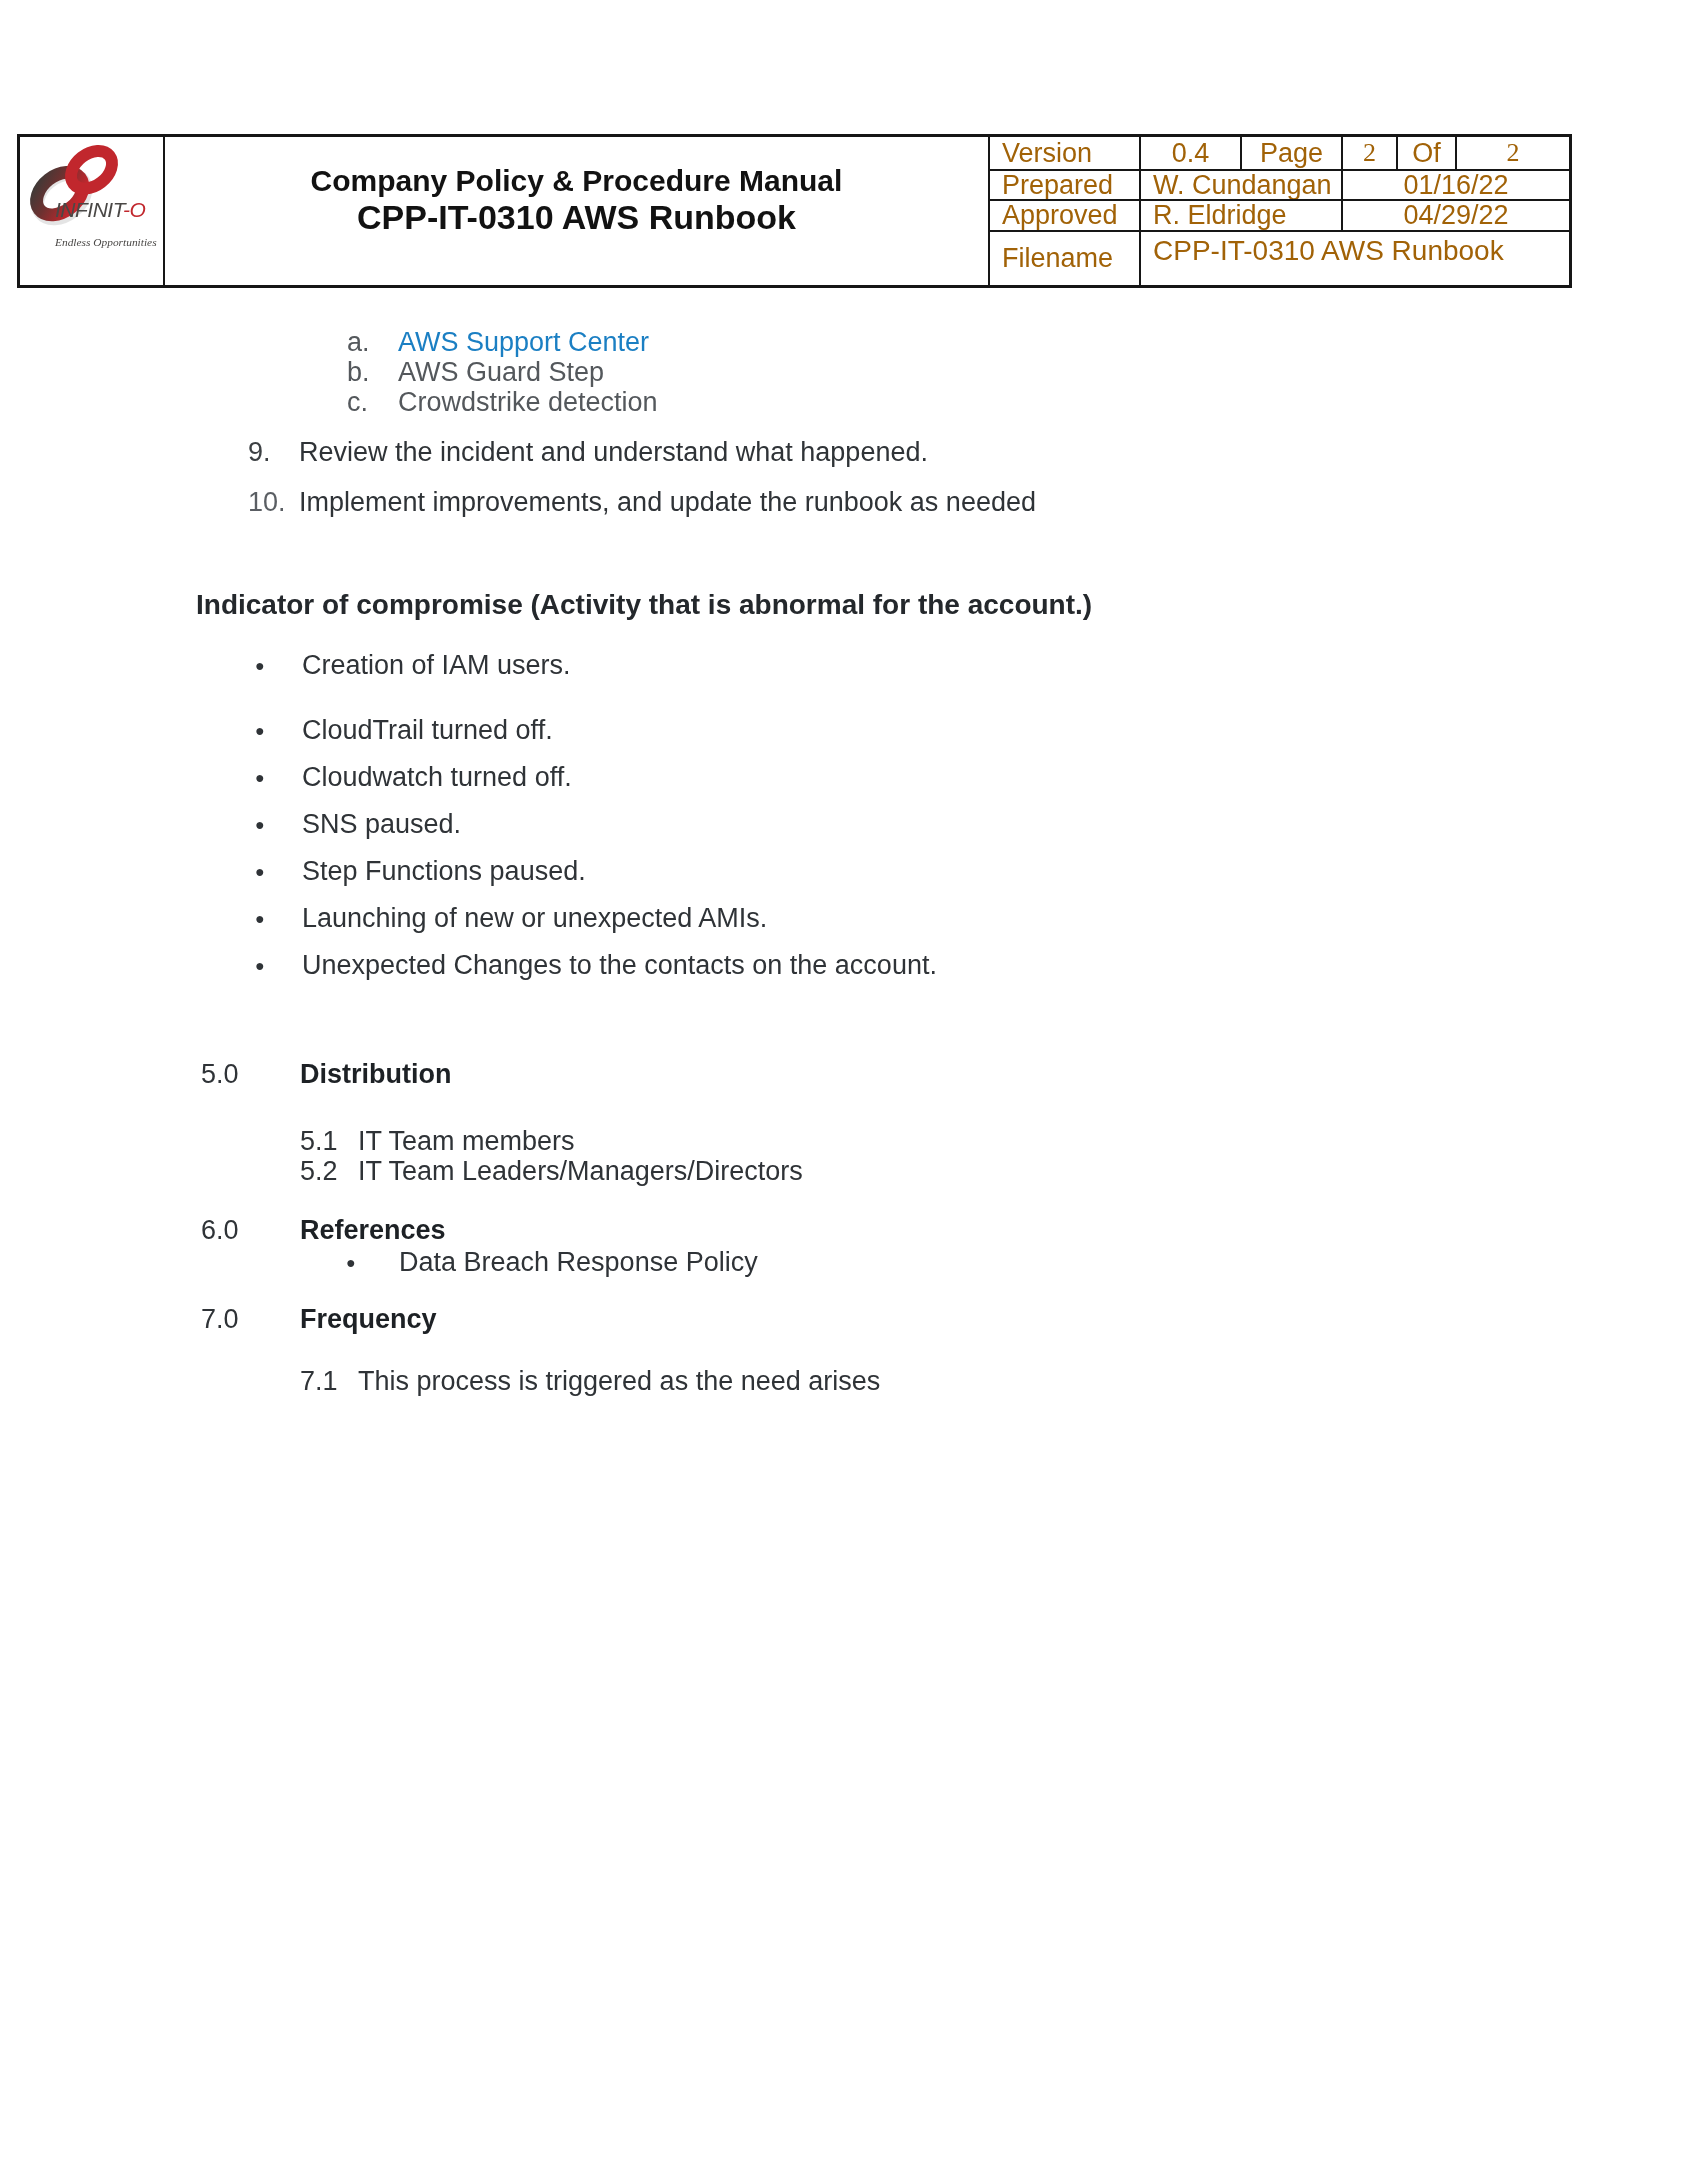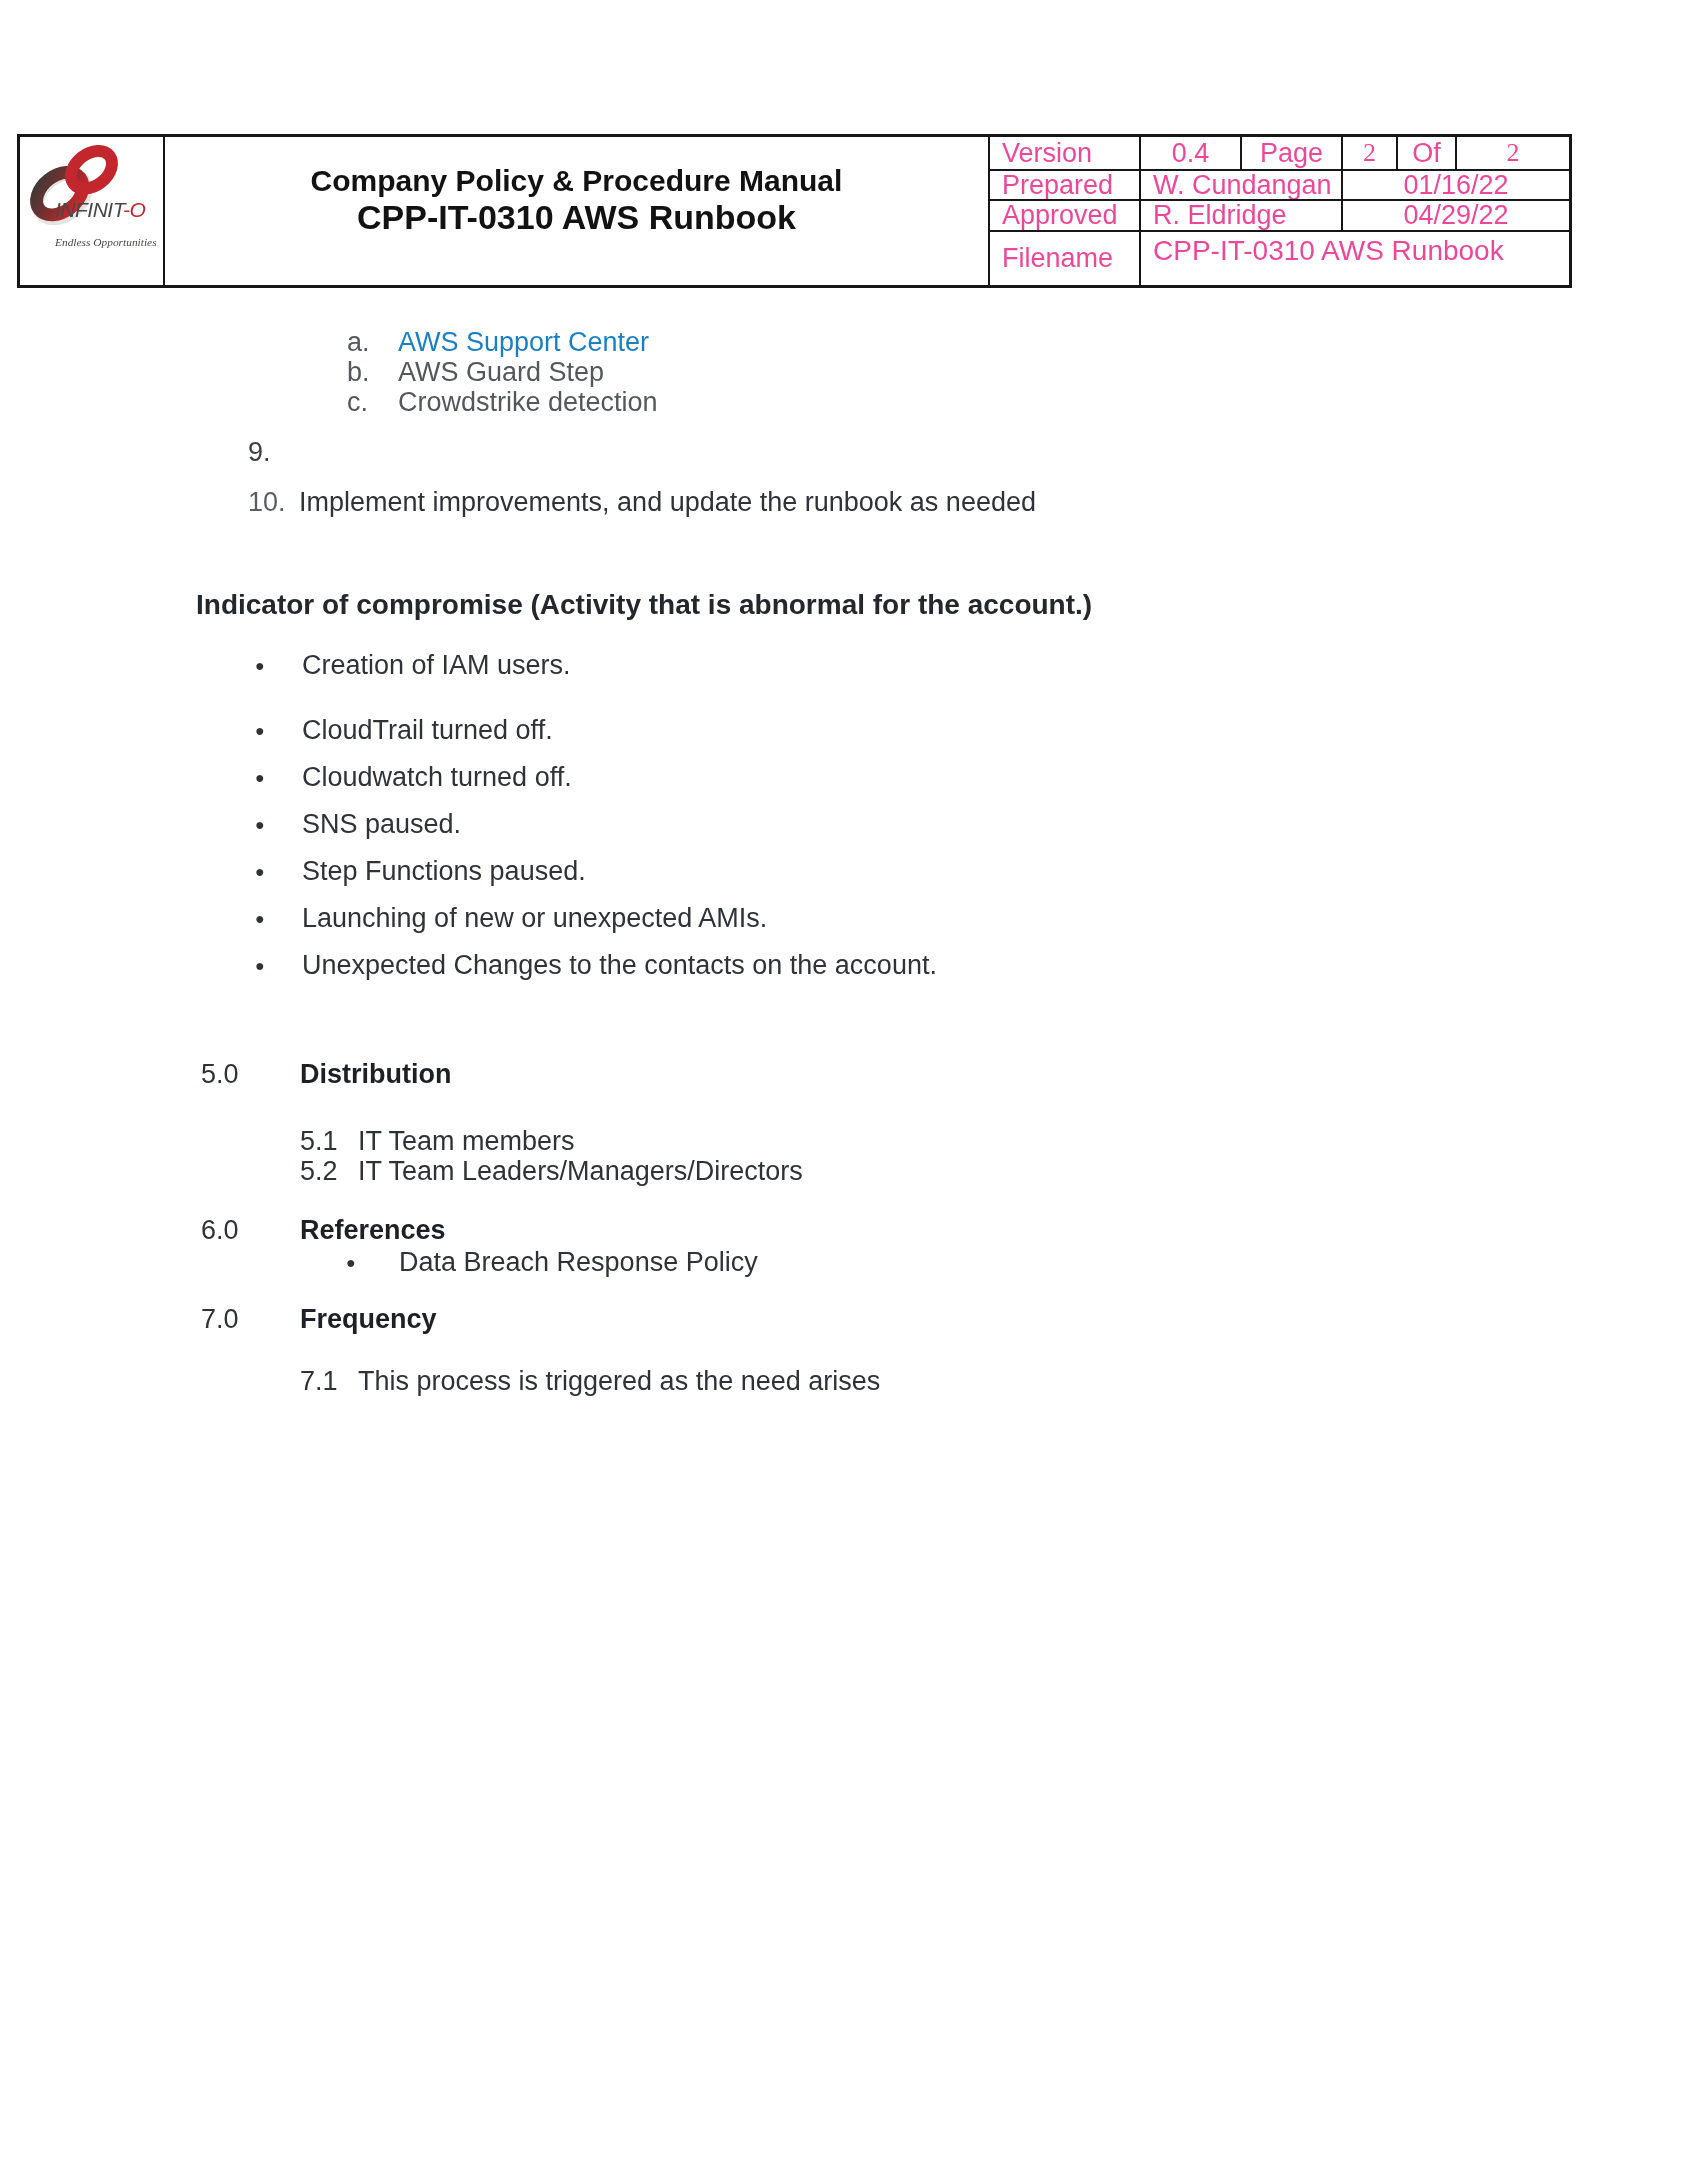--- a/index.html
+++ b/index.html
@@ -29,21 +29,21 @@
     flex:1 1 auto; border-right:2px solid #161616; box-sizing:border-box;
     text-align:center; padding-top:27px;
   }
   .title1 { font-size:30px; line-height:34px; font-weight:bold; color:#121212; }
   .title2 { font-size:34px; line-height:38px; font-weight:bold; color:#121212; }
 
   .meta-table {
     flex:0 0 579px; display:grid;
     grid-template-columns:149px 101px 101px 55px 59px 1fr;
     grid-template-rows:34px 30px 31px 1fr;
-    font-size:27px; color:#ec4899;
+    font-size:27px; color:#a16207;
   }
   .mcell {
     border-left:2px solid #161616; border-bottom:2px solid #161616;
     display:flex; align-items:center; padding:0 12px; box-sizing:border-box;
     white-space:nowrap; overflow:hidden;
   }
   .mcell.first { border-left:none; }
   .mcell.lastrow { border-bottom:none; }
   .mcell.center { justify-content:center; padding:0 4px; }
   .mcell.span2 { grid-column:span 2; }
@@ -151,20 +151,21 @@
     </div>
     <div class="abc-row">
       <span class="abc-marker">c.</span>
       <span class="muted">Crowdstrike detection</span>
     </div>
   </div>
 
   <div class="num-list">
     <div class="num-row">
       <span class="num-marker">9.</span>
+      <span>Review the incident and understand what happened.</span>
     </div>
     <div class="num-row">
       <span class="num-marker lighter">10.</span>
       <span>Implement improvements, and update the runbook as needed</span>
     </div>
   </div>
 
   <div class="ioc-heading">Indicator of compromise (Activity that is abnormal for the account.)</div>
 
   <div class="ioc-list">

